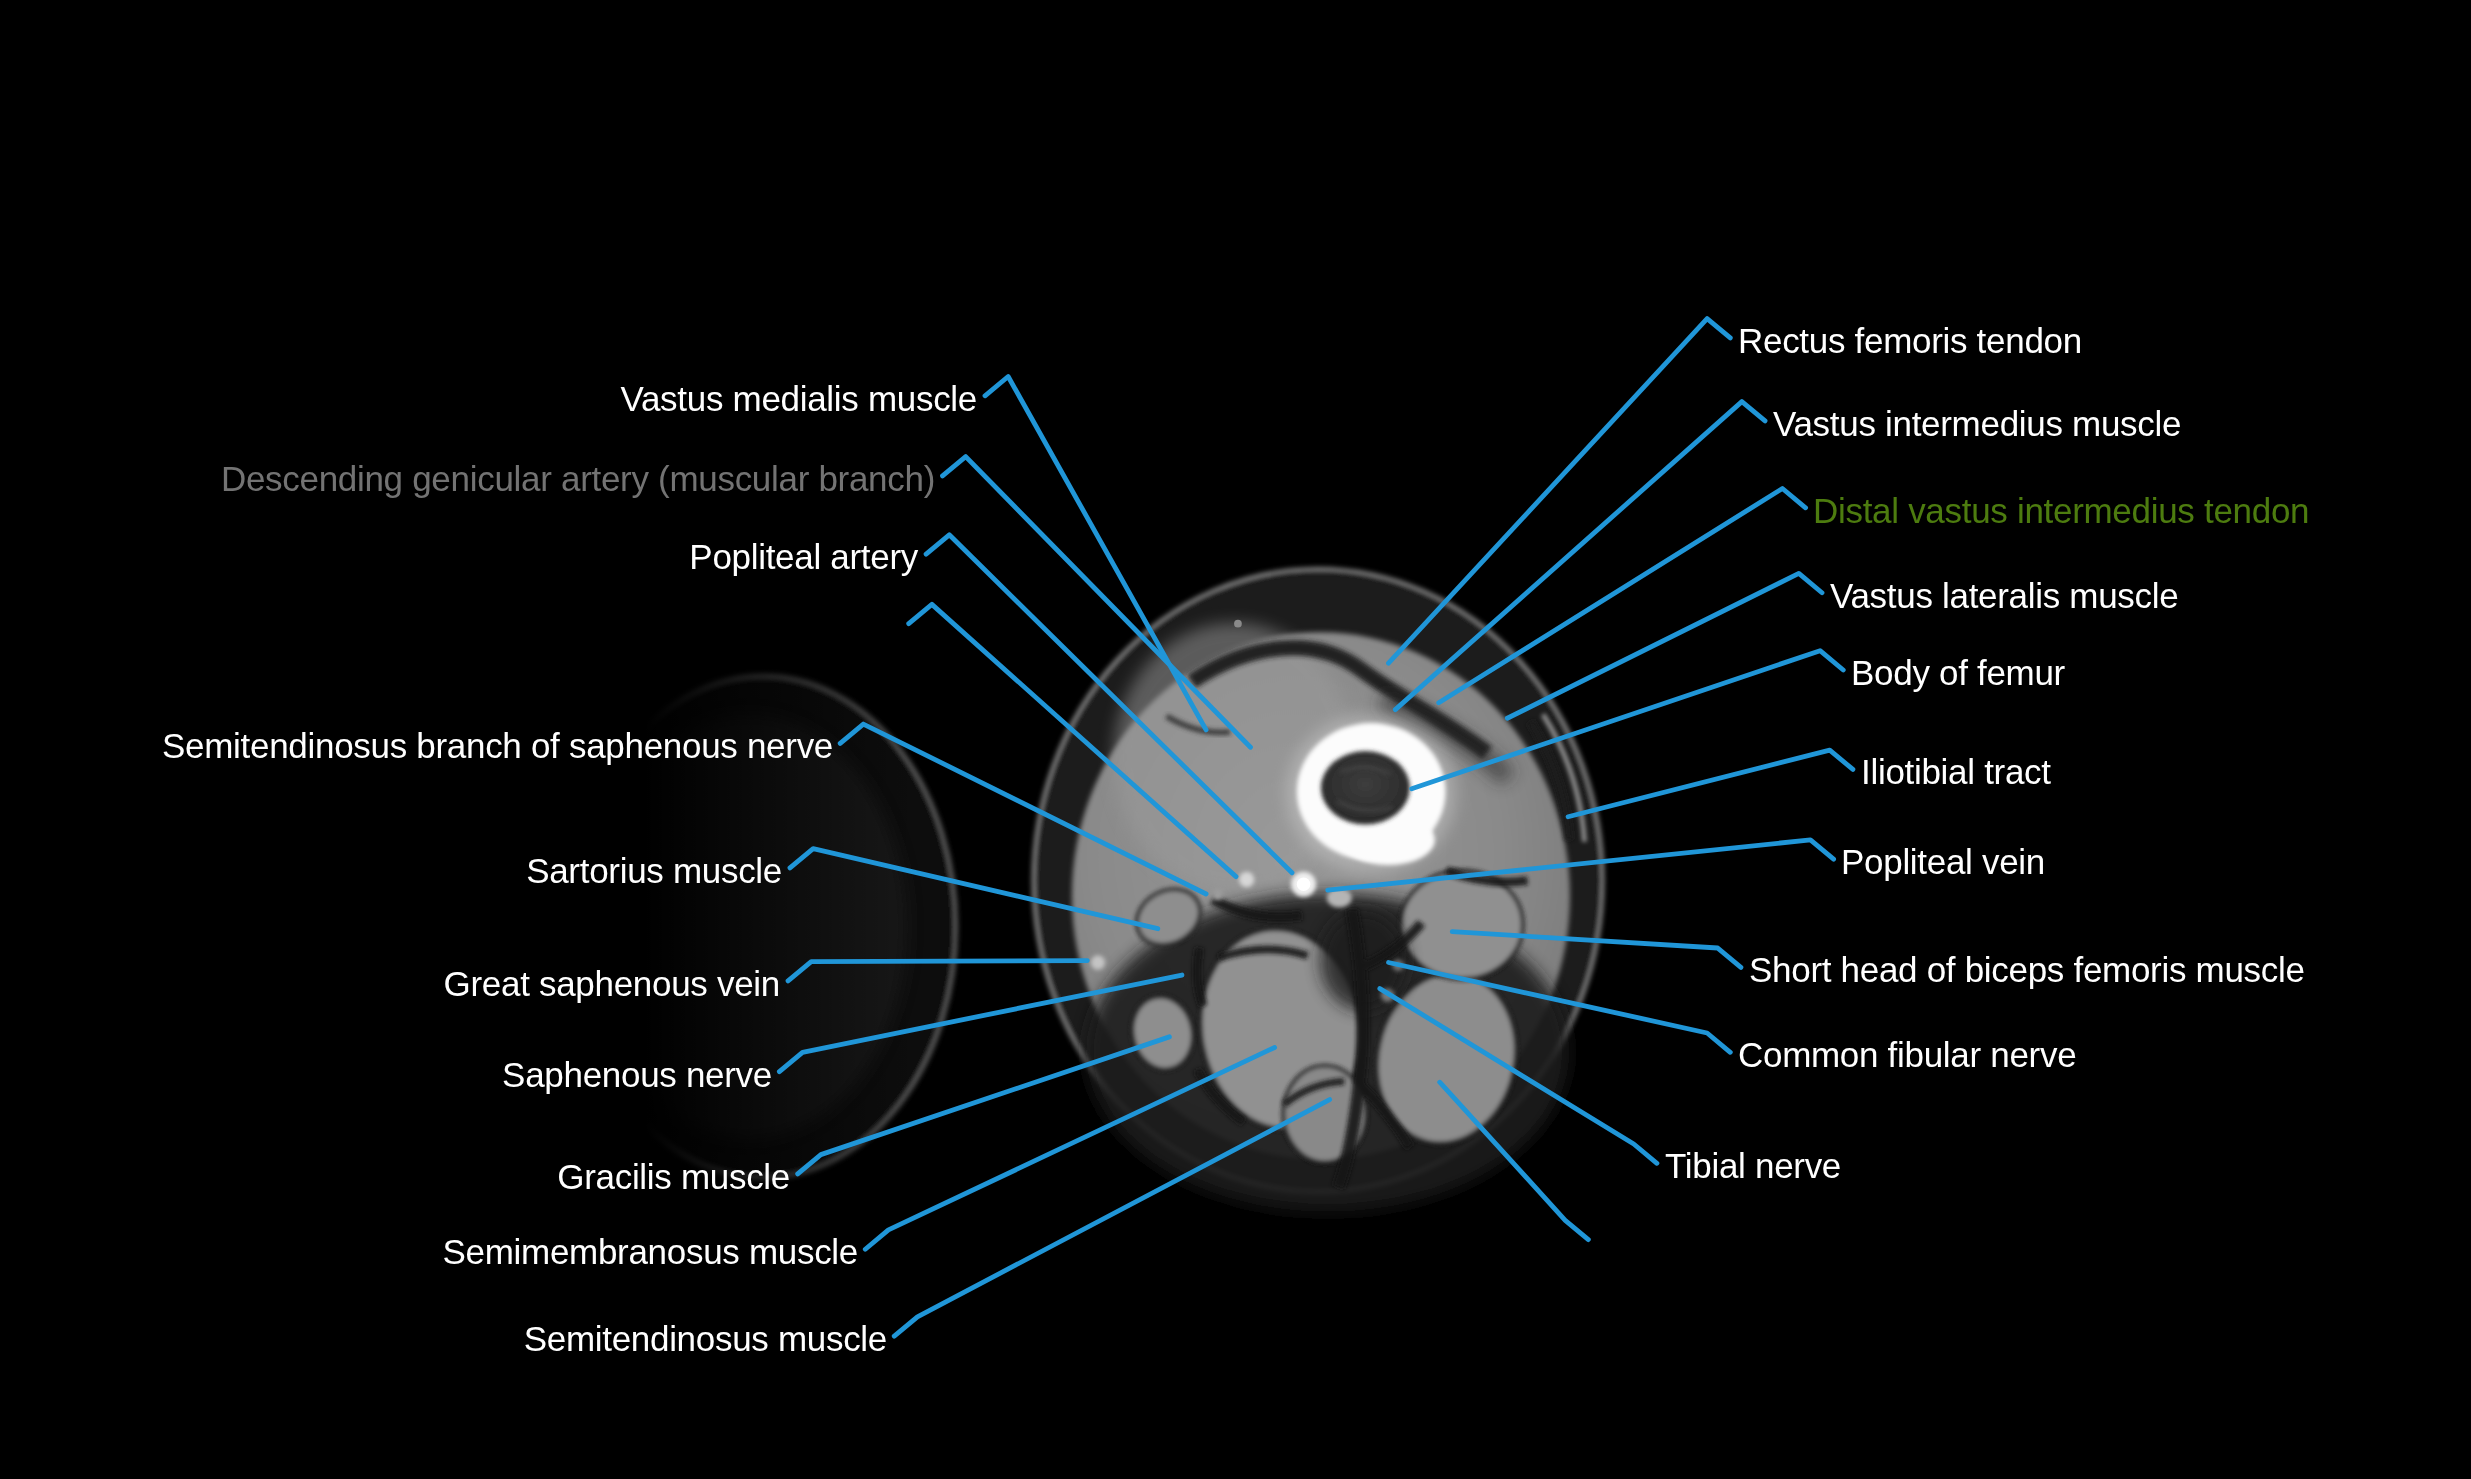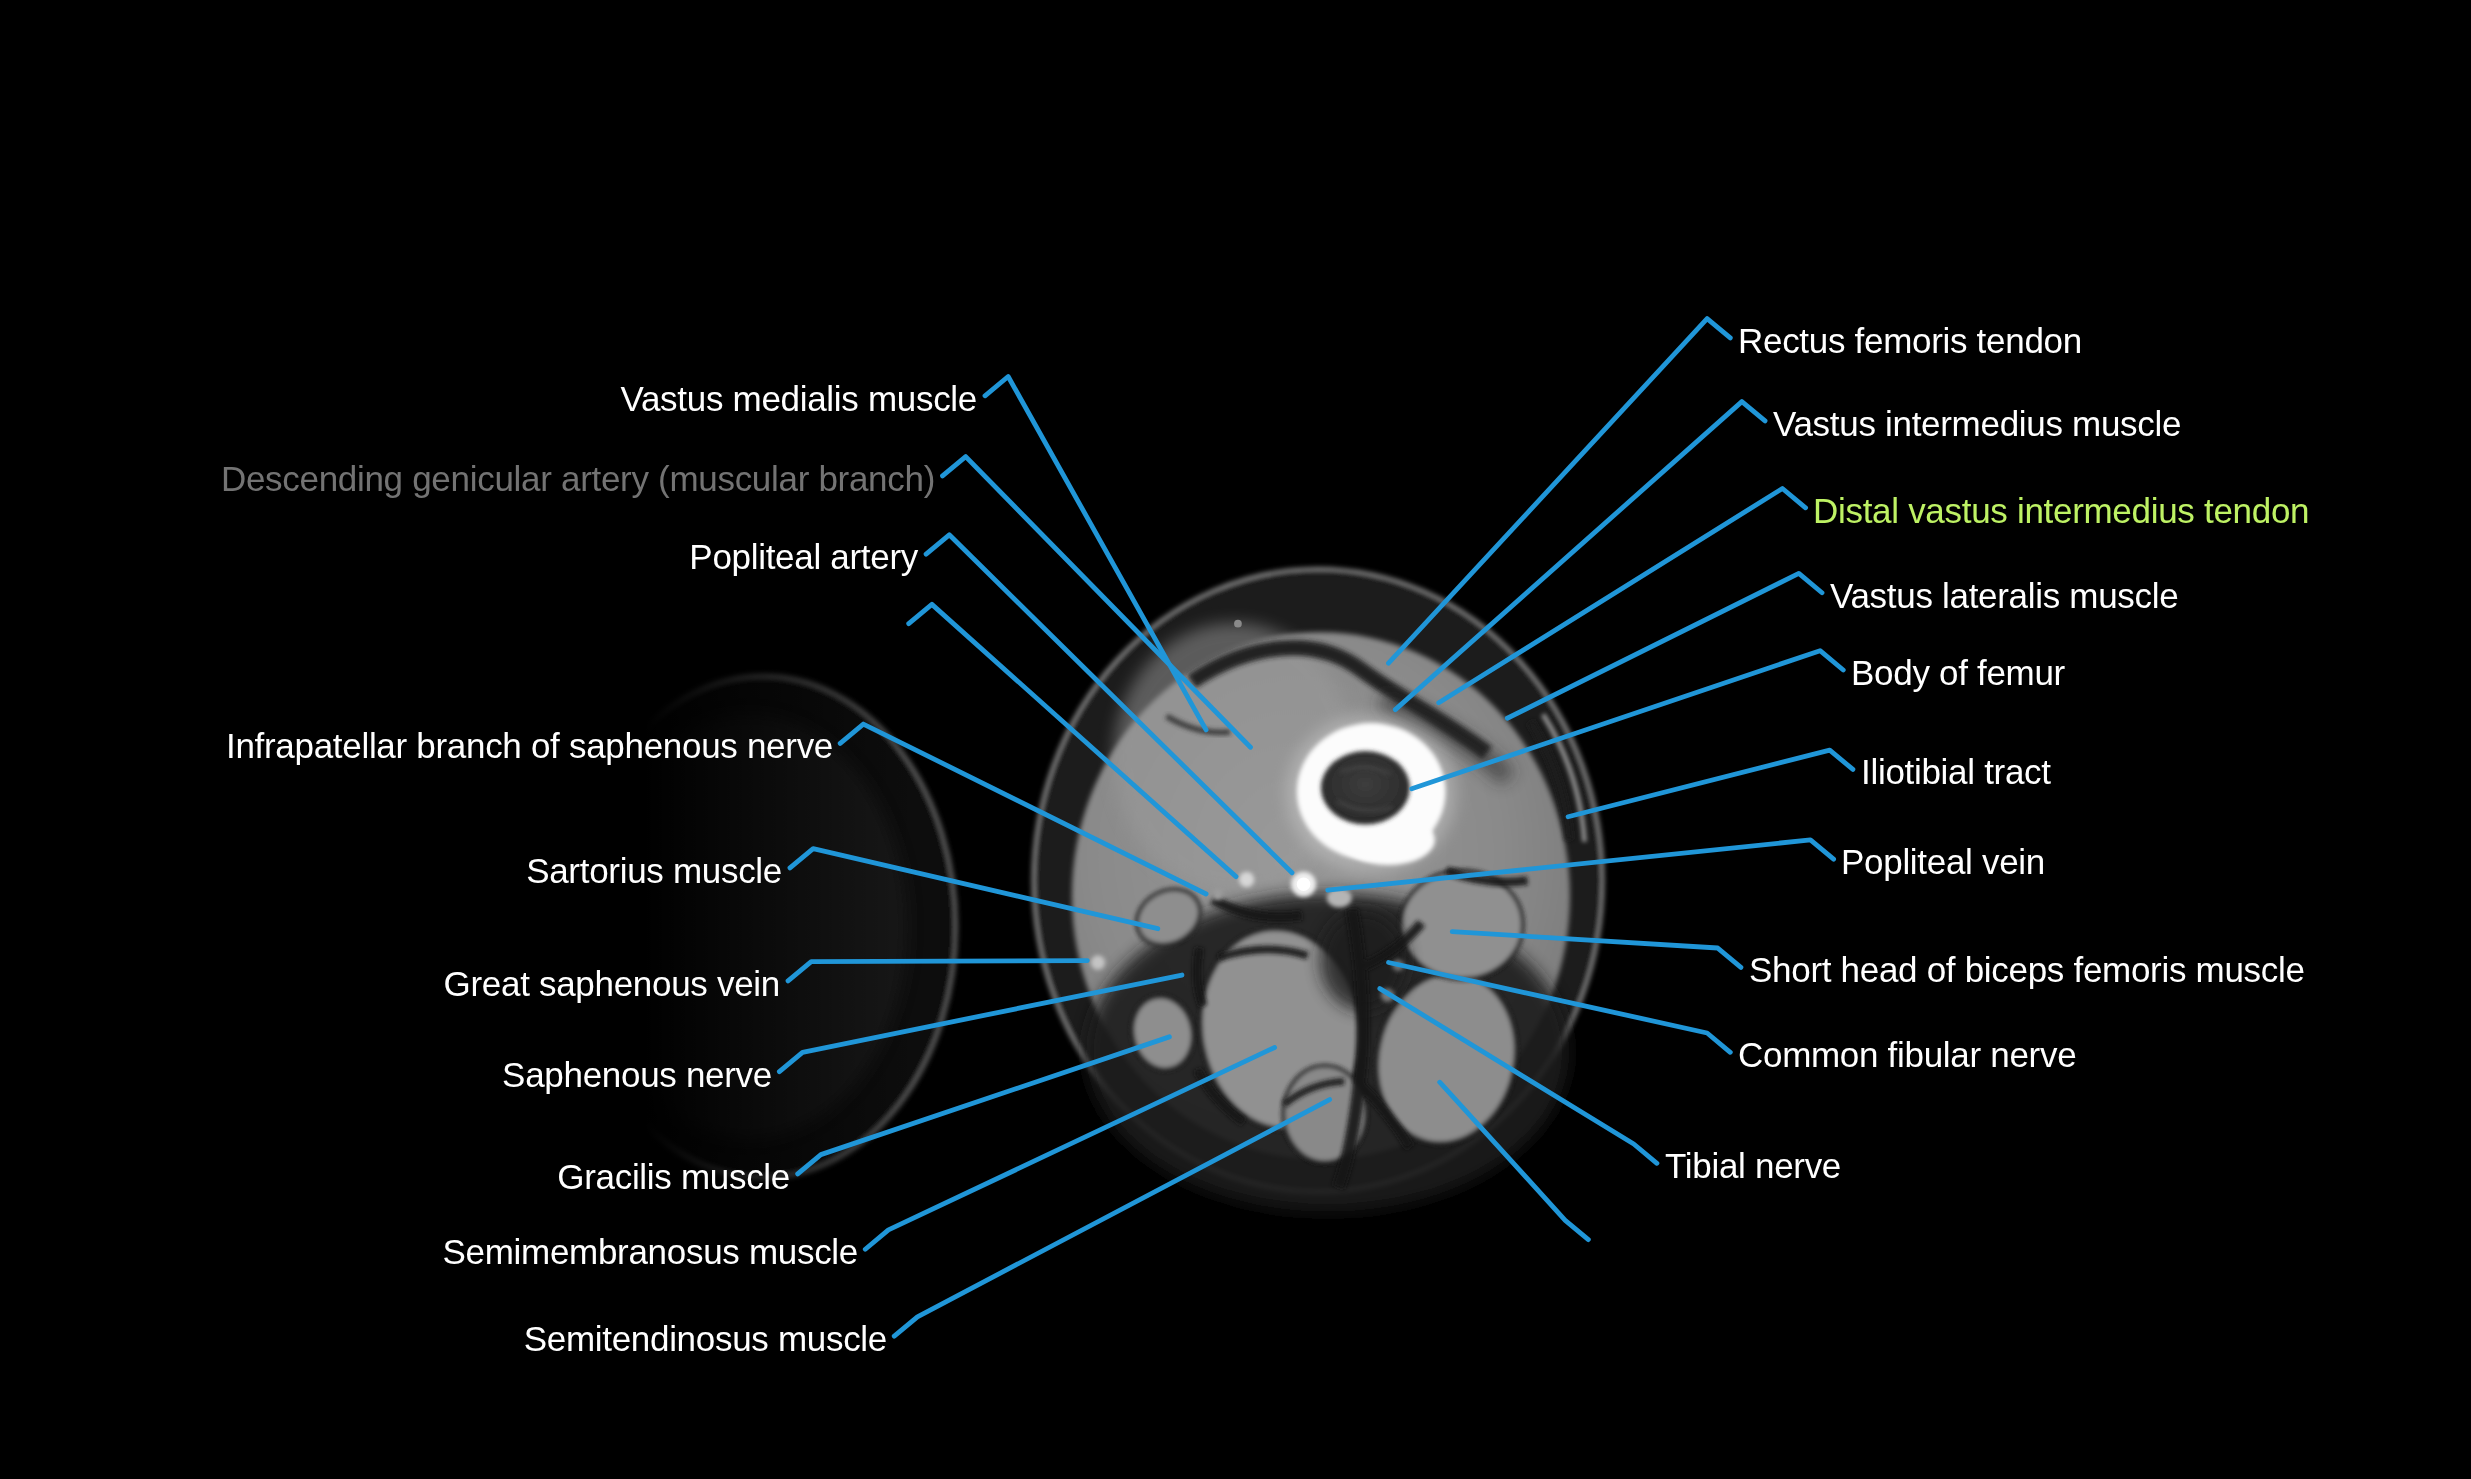--- a/index.html
+++ b/index.html
@@ -134,30 +134,30 @@
         <polyline points="1792,1090 1768,1070 1438,997" fill="none" stroke="#2096d8" stroke-width="5" stroke-linejoin="round" stroke-linecap="round"></polyline>
         <polyline points="1716,1205 1692,1185 1429,1024" fill="none" stroke="#2096d8" stroke-width="5" stroke-linejoin="round" stroke-linecap="round"></polyline>
         <polyline points="1645,1284 1621,1264 1491,1121" fill="none" stroke="#2096d8" stroke-width="5" stroke-linejoin="round" stroke-linecap="round"></polyline>
       </g>
   </svg>
 
   <div id="labels">
       <div class="label left" style="top: 398px; color: rgb(255, 255, 255); right: 1495px;">Vastus medialis muscle</div>
       <div class="label left" style="top: 478px; color: #737373; right: 1537px; margin-left: 24px;">Descending genicular artery (muscular branch)</div>
       <div class="label left" style="top: 556px; color: rgb(255, 255, 255); right: 1554px;">Popliteal artery</div>
-      <div class="label left" style="top: 745px; color: rgb(255, 255, 255); right: 1639px;">Infrapatellar branch of saphenous nerve</div>
+      <div class="label left" style="top: 745px; color: rgb(255, 255, 255); right: 1639px;">Semitendinosus branch of saphenous nerve</div>
       <div class="label left" style="top: 870px; color: rgb(255, 255, 255); right: 1690px;">Sartorius muscle</div>
       <div class="label left" style="top: 983px; color: rgb(255, 255, 255); right: 1692px;">Great saphenous vein</div>
       <div class="label left" style="top: 1074px; color: rgb(255, 255, 255); right: 1700px;">Saphenous nerve</div>
       <div class="label left" style="top: 1176px; color: rgb(255, 255, 255); right: 1682px;">Gracilis muscle</div>
       <div class="label left" style="top: 1251px; color: rgb(255, 255, 255); right: 1614px;">Semimembranosus muscle</div>
       <div class="label left" style="top: 1338px; color: rgb(255, 255, 255); right: 1585px;">Semitendinosus muscle</div>
       <div class="label right" style="top: 340px; color: rgb(255, 255, 255); left: 1738px;">Rectus femoris tendon</div>
       <div class="label right" style="top: 423px; color: rgb(255, 255, 255); left: 1773px;">Vastus intermedius muscle</div>
-      <div class="label right" style="top: 510px; color: #bef264; left: 1813px;">Distal vastus intermedius tendon</div>
+      <div class="label right" style="top: 510px; color: #4d7c0f; left: 1813px;">Distal vastus intermedius tendon</div>
       <div class="label right" style="top: 595px; color: rgb(255, 255, 255); left: 1830px;">Vastus lateralis muscle</div>
       <div class="label right" style="top: 672px; color: rgb(255, 255, 255); left: 1851px;">Body of femur</div>
       <div class="label right" style="top: 771px; color: rgb(255, 255, 255); left: 1861px;">Iliotibial tract</div>
       <div class="label right" style="top: 861px; color: rgb(255, 255, 255); left: 1841px;">Popliteal vein</div>
       <div class="label right" style="top: 969px; color: rgb(255, 255, 255); left: 1749px;">Short head of biceps femoris muscle</div>
       <div class="label right" style="top: 1054px; color: rgb(255, 255, 255); left: 1738px;">Common fibular nerve</div>
       <div class="label right" style="top: 1165px; color: rgb(255, 255, 255); left: 1665px;">Tibial nerve</div>
     </div>
 </div>
 

